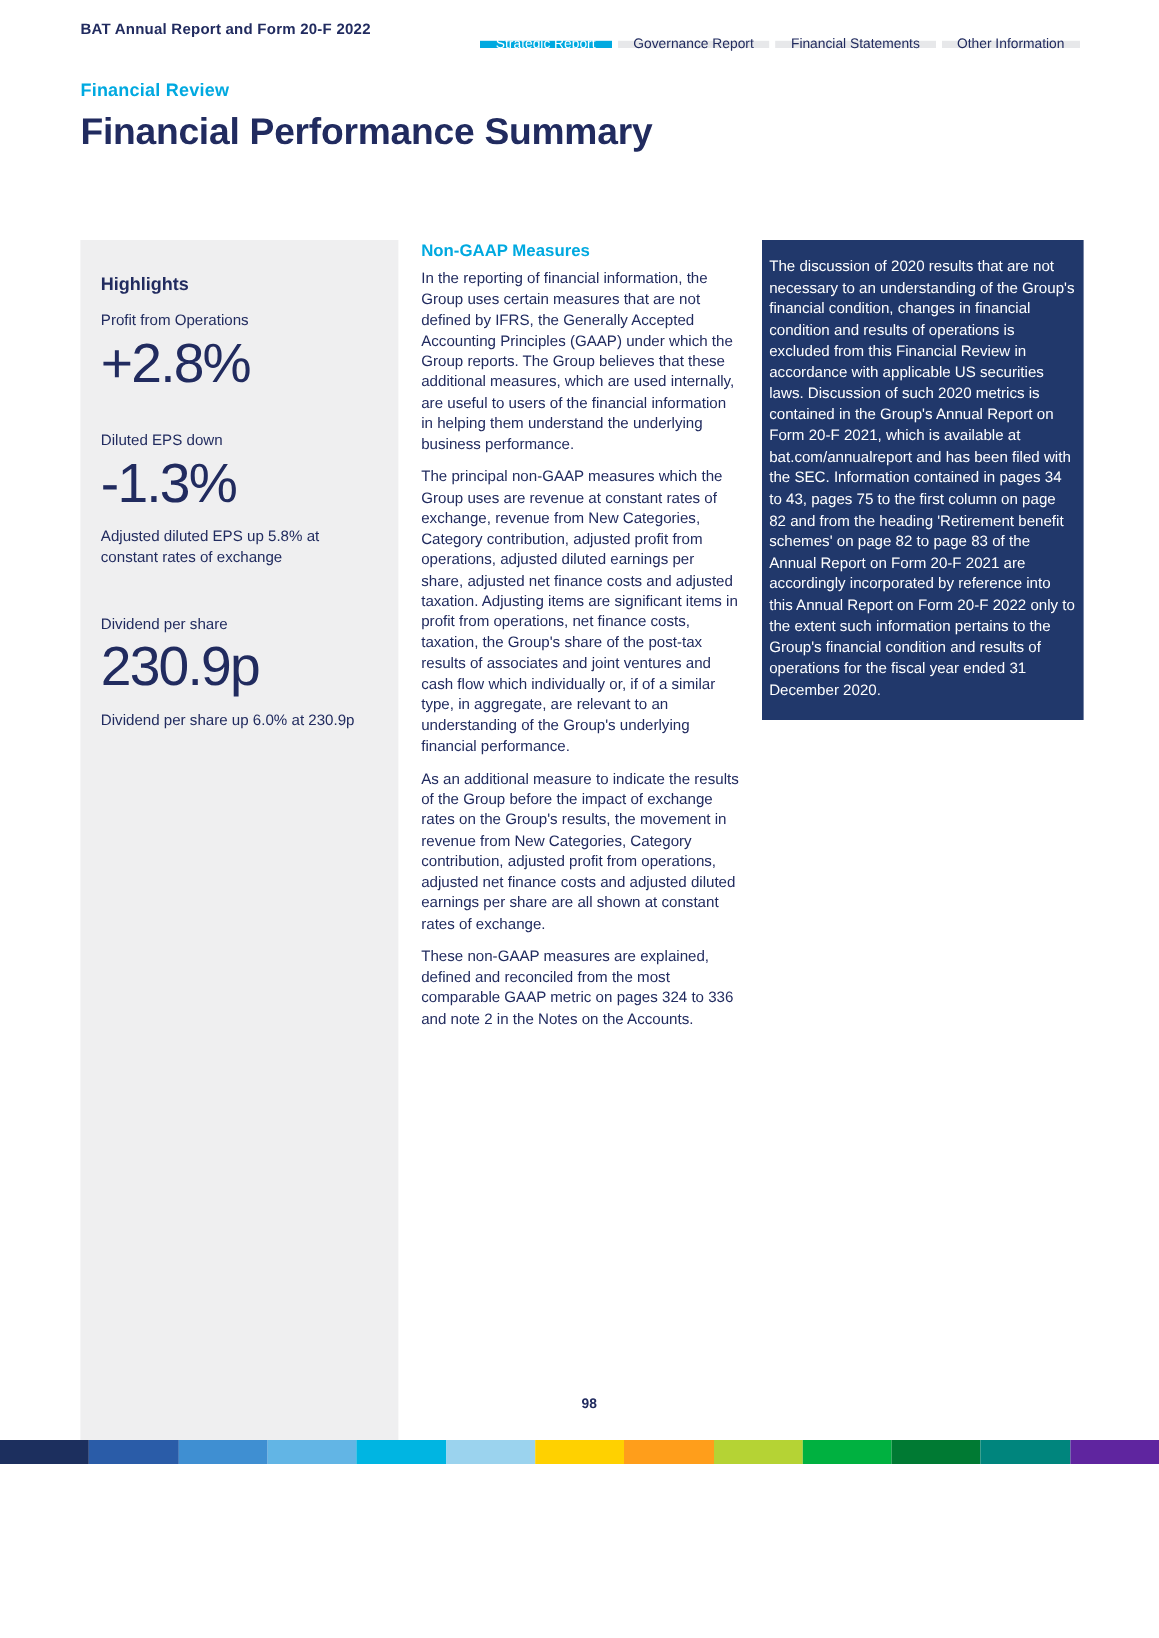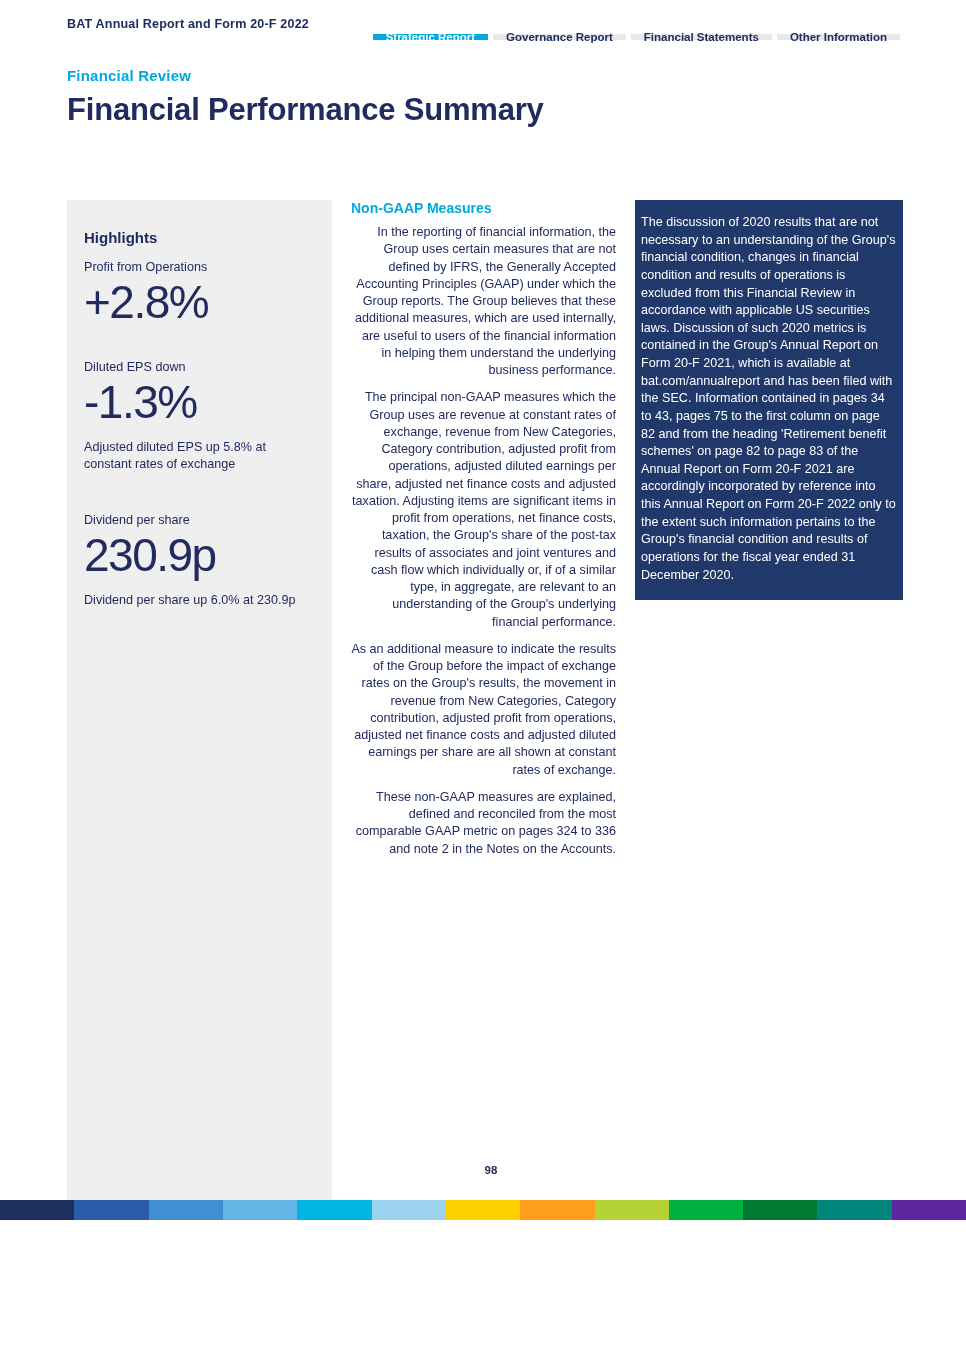--- a/index.html
+++ b/index.html
@@ -14,21 +14,21 @@
     display:flex; justify-content:space-between; align-items:stretch;
     margin:8px 66px 0 67px; height:32px;
   }
   .report-title {
     align-self:center; font-size:12.5px; font-weight:bold;
     color:#212b5f; letter-spacing:0.2px;
   }
   .tabs { display:flex; gap:5px; }
   .tab {
     display:flex; align-items:center; justify-content:center;
-    background:#e7e8ea; color:#212b5f; font-size:11.5px; font-weight:bold;
+    background:#e7e8ea; color:#212b5f; font-size:11.5px; font-weight:normal;
     padding:0 13px; min-width:110px; cursor:pointer; text-align:right;margin-top:26px;
   }
   .tab.active { background:#00a9e0; color:#ffffff; }
   
   .titleblock { margin:27px 66px 0 67px; }
   .kicker { color:#00a9e0; font-size:15px; font-weight:bold; letter-spacing:0.2px; }
   .page-title {
     margin-top:9px; color:#212b5f; font-size:31px; font-weight:bold;
     letter-spacing:-0.2px; line-height:1.1;
   }
@@ -46,21 +46,21 @@
   .stat { margin:0 0 34px; }
   .stat-label { color:#212b5f; font-size:12.6px; margin:0 0 4px; }
   .stat-value {
     color:#212b5f; font-size:46px; font-weight:400; letter-spacing:-1.5px;
     line-height:1.05; margin:0 0 12px;
   }
   .stat-desc { color:#212b5f; font-size:12.6px; line-height:1.38; }
   .stat--dividend { margin-top:40px; }
   
   .nongaap h3 { color:#00a9e0; font-size:14px; font-weight:bold; margin:0 0 8px; }
-  .nongaap p { color:#212b5f; font-size:12.6px; line-height:1.37; margin:0 0 10px;text-align:right; }
+  .nongaap p { color:#212b5f; font-size:12.6px; line-height:1.37; margin:0 0 10px; }
   
   .notice { background:#21386b; padding:14px 6px 16px; }
   .notice p { color:#ffffff; font-size:12.6px; line-height:1.4; }
   
   .pageno {
     position:absolute; left:16px; right:0; bottom:44px; text-align:center;
     color:#212b5f; font-size:11.5px; font-weight:bold;
   }
   .colorbar {
     position:absolute; left:0; right:0; bottom:0; height:20px; display:flex;

